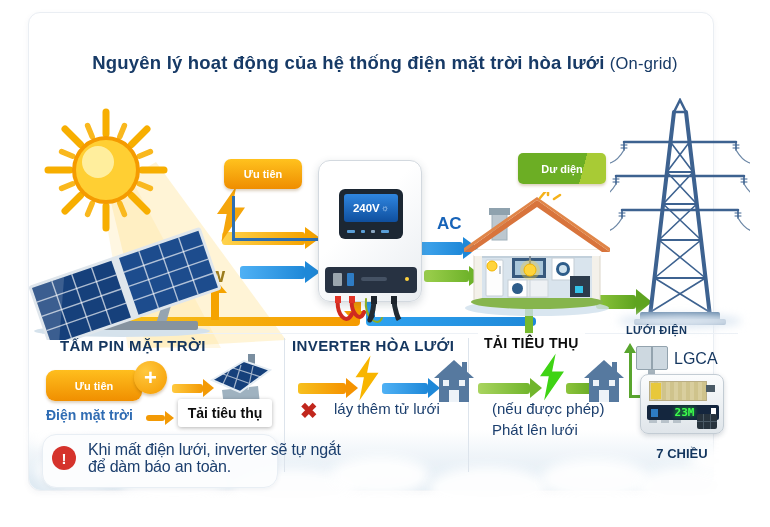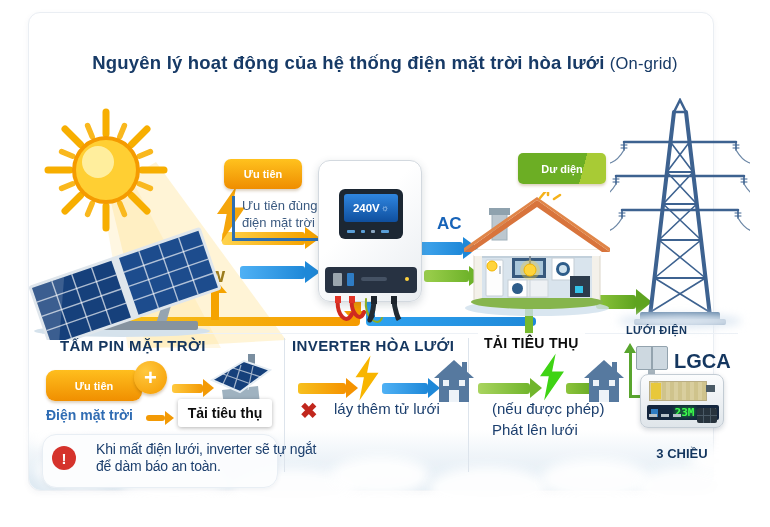--- a/index.html
+++ b/index.html
@@ -94,24 +94,20 @@
 
   <svg class="abs" style="left:212px;top:186px" width="38" height="56" viewBox="0 0 34 52">
     <polygon points="22,0 4,26 13,26 8,52 30,20 18,20" fill="#f5a50a"></polygon>
   </svg>
   <div class="abs" style="left:182px;top:258px">
     <span style="font-size:27px;font-weight:800;color:#f2a413">5</span><span style="font-size:21px;font-weight:800;color:#9c7c1e">kw</span>
   </div>
 
   <div class="badge" style="left:224px;top:159px;width:78px;height:30;height:30px;
        background:linear-gradient(180deg,#ffc21e,#ef8d00)">Ưu tiên</div>
-  <div class="note" style="left:242px;top:197px">
-    <div>Ưu tiên đùng</div>
-    <div>điện mặt trời</div>
-  </div>
   <div class="abs" style="left:232px;top:196px;width:2.5px;height:44px;background:#2f6fb0"></div>
   <div class="abs" style="left:232px;top:238px;width:108px;height:2.5px;background:#2f6fb0"></div>
   <div class="abs" style="left:338px;top:233px;width:0;height:0;border-top:6px solid transparent;
        border-bottom:6px solid transparent;border-left:9px solid #2f6fb0"></div>
 
   <div class="abs" style="left:437px;top:214px;font-size:17px;font-weight:800;color:#1763b8">AC</div>
 
   <div class="badge" style="left:518px;top:153px;width:88px;height:31px;border-radius:5px;
        background:linear-gradient(105deg,#6cae24 72%,#a8cb35 72%)">Dư diện</div>
 
@@ -283,21 +279,21 @@
     <i style="height:6px;background:#f39a05"></i>
     <b style="border-top:7px solid transparent;border-bottom:7px solid transparent;border-left:9px solid #f39a05"></b>
   </div>
   <div class="abs" style="left:178px;top:399px;width:94px;height:28px;background:#fff;border-radius:3px;
        box-shadow:0 1px 4px rgba(0,0,0,.3);display:flex;align-items:center;justify-content:center;
        font-size:14px;font-weight:800;color:#0d0d0d">Tải tiêu thụ</div>
   <div class="abs" style="left:42px;top:434px;width:236px;height:54px;border-radius:14px;
        background:rgba(252,253,254,.92);border:1px solid #e8eef4;box-shadow:0 1px 4px rgba(60,90,120,.08)"></div>
   <div class="abs" style="left:52px;top:446px;width:24px;height:24px;border-radius:50%;background:#d5332c;
        display:flex;align-items:center;justify-content:center;color:#fff;font-size:15px;font-weight:800">!</div>
-  <div class="abs" style="left:96px;top:441px;font-size:14px;letter-spacing:-0.2px;color:#1c3f6e;line-height:17px;white-space:nowrap">
+  <div class="abs" style="left:88px;top:441px;font-size:16px;letter-spacing:-0.2px;color:#1c3f6e;line-height:17px;white-space:nowrap">
     <div>Khi mất điện lưới, inverter sẽ tự ngắt</div>
     <div>để dàm báo an toàn.</div>
   </div>
 
   <div class="hdr" style="left:292px;top:337px;width:172px;text-align:left">INVERTER HÒA LƯỚI</div>
   <div class="harrow" style="left:298px;top:378px;width:60px;height:20px">
     <i style="height:11px;background:linear-gradient(90deg,#f7c01e,#f59300)"></i>
     <b style="border-top:10px solid transparent;border-bottom:10px solid transparent;border-left:12px solid #f59300"></b>
   </div>
   <svg class="abs" style="left:350px;top:352px" width="34" height="52" viewBox="0 0 34 52">
@@ -343,28 +339,28 @@
     <div>(nếu được phép)</div>
     <div>Phát lên lưới</div>
   </div>
 
   <div class="hdr" style="left:626px;top:324px;font-size:11px">LƯỚI ĐIỆN</div>
   <div class="abs" style="left:636px;top:346px;width:32px;height:24px;background:#cdd8e0;
        border:1.5px solid #93a3ae;border-radius:2px">
     <span style="position:absolute;left:14px;top:0;bottom:0;width:1.5px;background:#93a3ae"></span>
   </div>
   <div class="abs" style="left:648px;top:370px;width:7px;height:14px;background:#a7b4bd"></div>
-  <div class="abs" style="left:674px;top:350px;font-size:20px;font-weight:700;color:#14365f">LGCA</div>
+  <div class="abs" style="left:674px;top:350px;font-size:16px;font-weight:400;color:#14365f">LGCA</div>
 
   <div class="abs" style="left:629px;top:352px;width:3px;height:46px;background:#59a52e"></div>
   <div class="abs" style="left:629px;top:395px;width:13px;height:3px;background:#59a52e"></div>
   <div class="abs" style="left:624px;top:343px;width:0;height:0;border-left:6px solid transparent;
        border-right:6px solid transparent;border-bottom:10px solid #59a52e"></div>
 
-  <div class="abs" style="left:640px;top:374px;width:84px;height:54px;border-radius:8px;
+  <div class="abs" style="left:640px;top:374px;width:84px;height:60px;border-radius:8px;
        background:linear-gradient(180deg,#fbfcfd,#dfe5ea);border:1px solid #c3ccd4;
        box-shadow:0 2px 5px rgba(40,60,80,.2)">
     <div style="position:absolute;left:8px;top:6px;width:58px;height:20px;border:1px solid #b9ad84;
          background:repeating-linear-gradient(90deg,#d9ce9e 0 4px,#cfc38c 4px 8px)">
       <span style="position:absolute;left:1px;top:1px;width:10px;height:16px;background:#e8c83a"></span>
     </div>
     <span style="position:absolute;right:8px;top:10px;width:9px;height:7px;background:#4a5a66"></span>
     <div style="position:absolute;left:6px;top:30px;width:72px;height:15px;background:#14263e;border-radius:2px;
          display:flex;align-items:center">
       <span style="width:7px;height:8px;background:#2e7cc4;margin-left:4px"></span>
@@ -376,16 +372,16 @@
     <span style="position:absolute;left:20px;bottom:10px;width:8px;height:3px;background:#b8c2ca"></span>
     <span style="position:absolute;left:32px;bottom:10px;width:8px;height:3px;background:#b8c2ca"></span>
     <div style="position:absolute;right:6px;bottom:4px;width:20px;height:15px;background:#27333d;border-radius:2px">
       <span style="position:absolute;left:6px;top:0;bottom:0;width:1px;background:#4a5a66"></span>
       <span style="position:absolute;left:13px;top:0;bottom:0;width:1px;background:#4a5a66"></span>
       <span style="position:absolute;left:0;right:0;top:7px;height:1px;background:#4a5a66"></span>
     </div>
   </div>
   <div class="abs" style="left:627px;top:446px;width:110px;text-align:center;font-size:13px;
        font-weight:800;color:#14365f;line-height:16px">
-    <div>3 CHIỀU</div>
+    <div>7 CHIỀU</div>
   </div>
 
 </div>
 
 </body></html>

